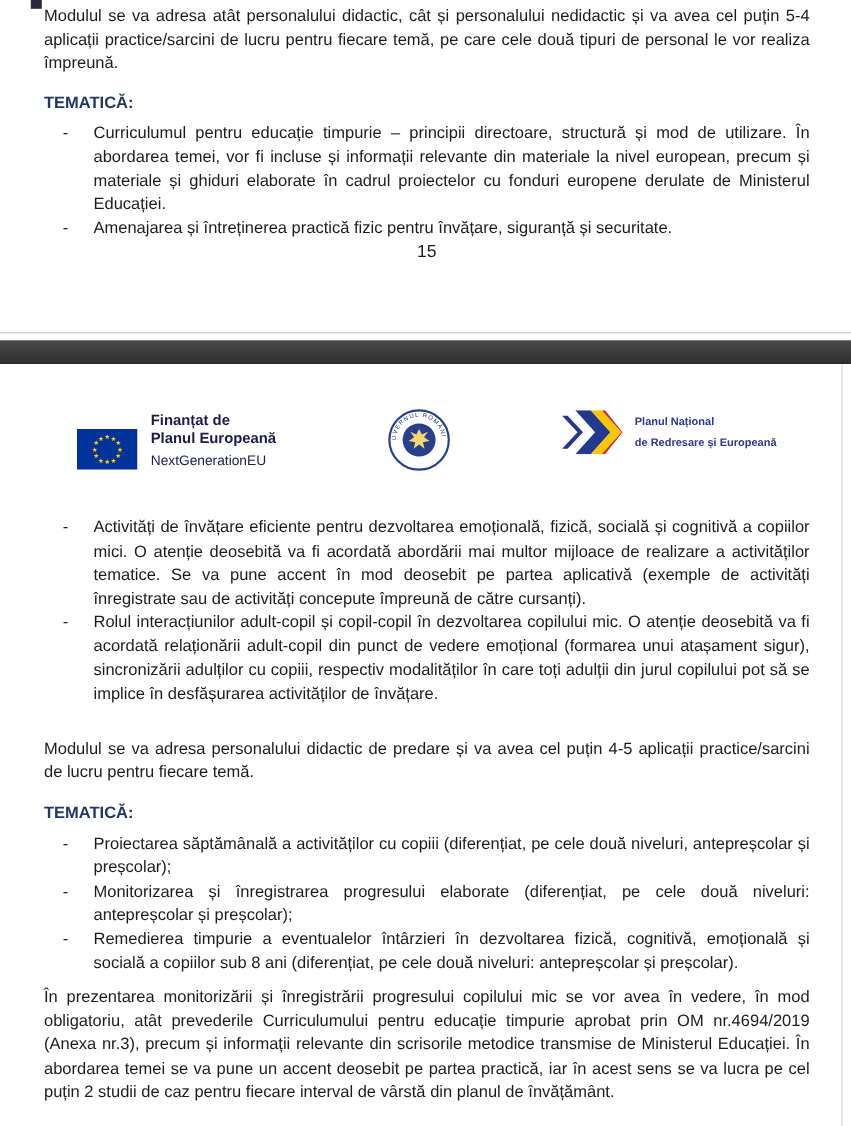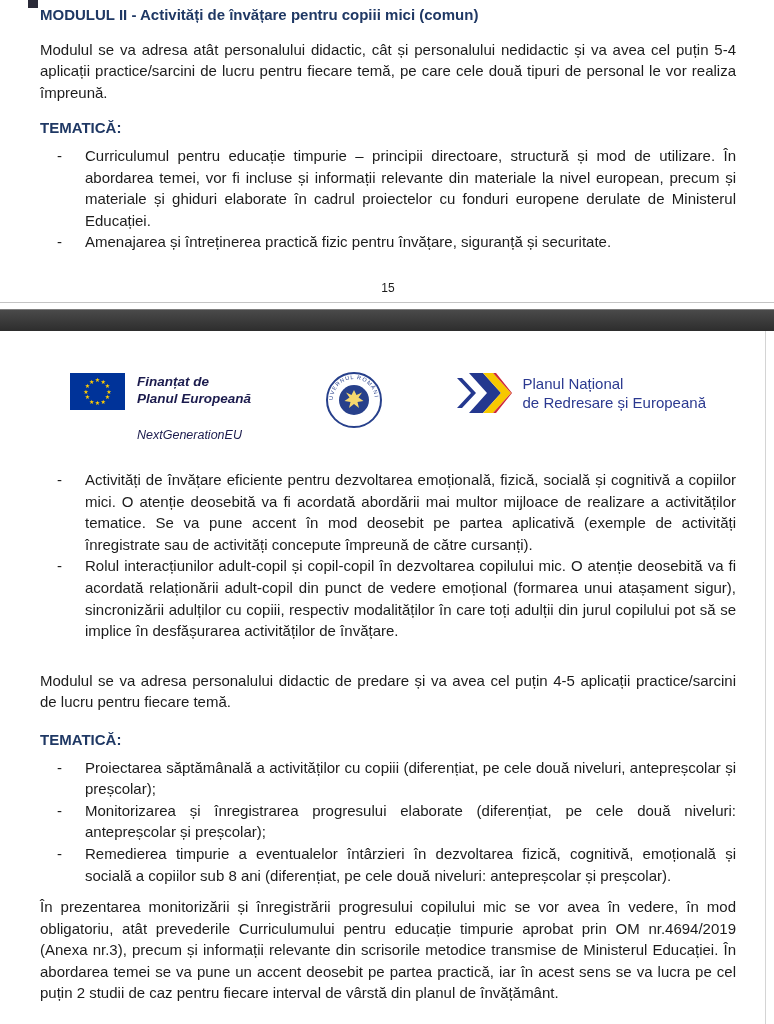--- a/index.html
+++ b/index.html
@@ -18,54 +18,53 @@
   }
   .page1{height:303px;padding-top:4px;border-bottom:1px solid #c4c4c4;}
   .page2{padding-top:42px;min-height:692px;}
   .h-blue{color:#1F3864;font-weight:bold;}
   .module-heading{margin:0 0 13px 0;text-align:justify;}
   .para{margin:0 0 14px 0;text-align:justify;}
   .tematica{margin:8px 0 6px 0;}
   .bullet{display:flex;padding-left:17px;}
   .bullet-dash{flex:0 0 28px;}
   .bullet-text{flex:1;text-align:justify;}
-  .page-number{text-align:center;margin-top:25px;font-size:12px;}
+  .page-number{text-align:center;margin-top:1px;font-size:16px;}
   .separator-zone{background:#fff;}
   .separator-band{
     margin-top:6px;height:21px;
     background:linear-gradient(#4a4a4a,#2d2d2d);
     border-top:1px solid #7d7d7d;
   }
   .scan-artifact{position:absolute;left:28px;top:0;width:10px;height:8px;background:#2a2a38;}
   .page-edge-line{position:absolute;right:8px;top:331px;bottom:0;width:1px;background:#d4d4d4;}
 
   
   .logos-row{
     display:flex;justify-content:space-between;align-items:flex-start;
     padding:0 30px 0 30px;margin-bottom:34px;height:62px;
   }
-  .eu-group{display:flex;align-items:flex-start;font-style:italic;}
+  .eu-group{display:flex;align-items:flex-end;}
   .eu-flag{width:55px;height:37px;display:block;}
   .eu-text{margin-left:12px;color:#1B1B4D;}
   .eu-text .l1,.eu-text .l2{font-weight:bold;font-size:13.5px;line-height:17px;}
-  .eu-text .l3{font-size:12.5px;line-height:16px;margin-top:20px;}
+  .eu-text .l3{font-size:12.5px;line-height:16px;margin-top:4px;}
   .gov-group{margin-top:-2px;}
   .pnrr-group{display:flex;align-items:center;}
   .pnrr-flag{width:56px;height:40px;display:block;}
-  .pnrr-text{margin-left:10px;color:#2B3990;font-weight:normal;font-size:15px;line-height:19px;}
+  .pnrr-text{margin-left:10px;color:#2B3990;font-weight:bold;font-size:10px;line-height:19px;}
 </style>
 </head>
 <body>
 
 <div>
 
   <div class="page page1">
     <div class="scan-artifact"></div>
 
-    <div class="h-blue module-heading">MODULUL II - Activități de învățare pentru copiii mici (comun)</div>
 
     <div class="para">Modulul se va adresa atât personalului didactic, cât și personalului nedidactic și va avea cel puțin 5-4 aplicații practice/sarcini de lucru pentru fiecare temă, pe care cele două tipuri de personal le vor realiza împreună.</div>
 
     <div class="h-blue tematica">TEMATICĂ:</div>
 
     <div class="bullet">
       <span class="bullet-dash">-</span>
       <span class="bullet-text">Curriculumul pentru educație timpurie – principii directoare, structură și mod de utilizare. În abordarea temei, vor fi incluse și informații relevante din materiale la nivel european, precum și materiale și ghiduri elaborate în cadrul proiectelor cu fonduri europene derulate de Ministerul Educației.</span>
     </div>
     <div class="bullet">

